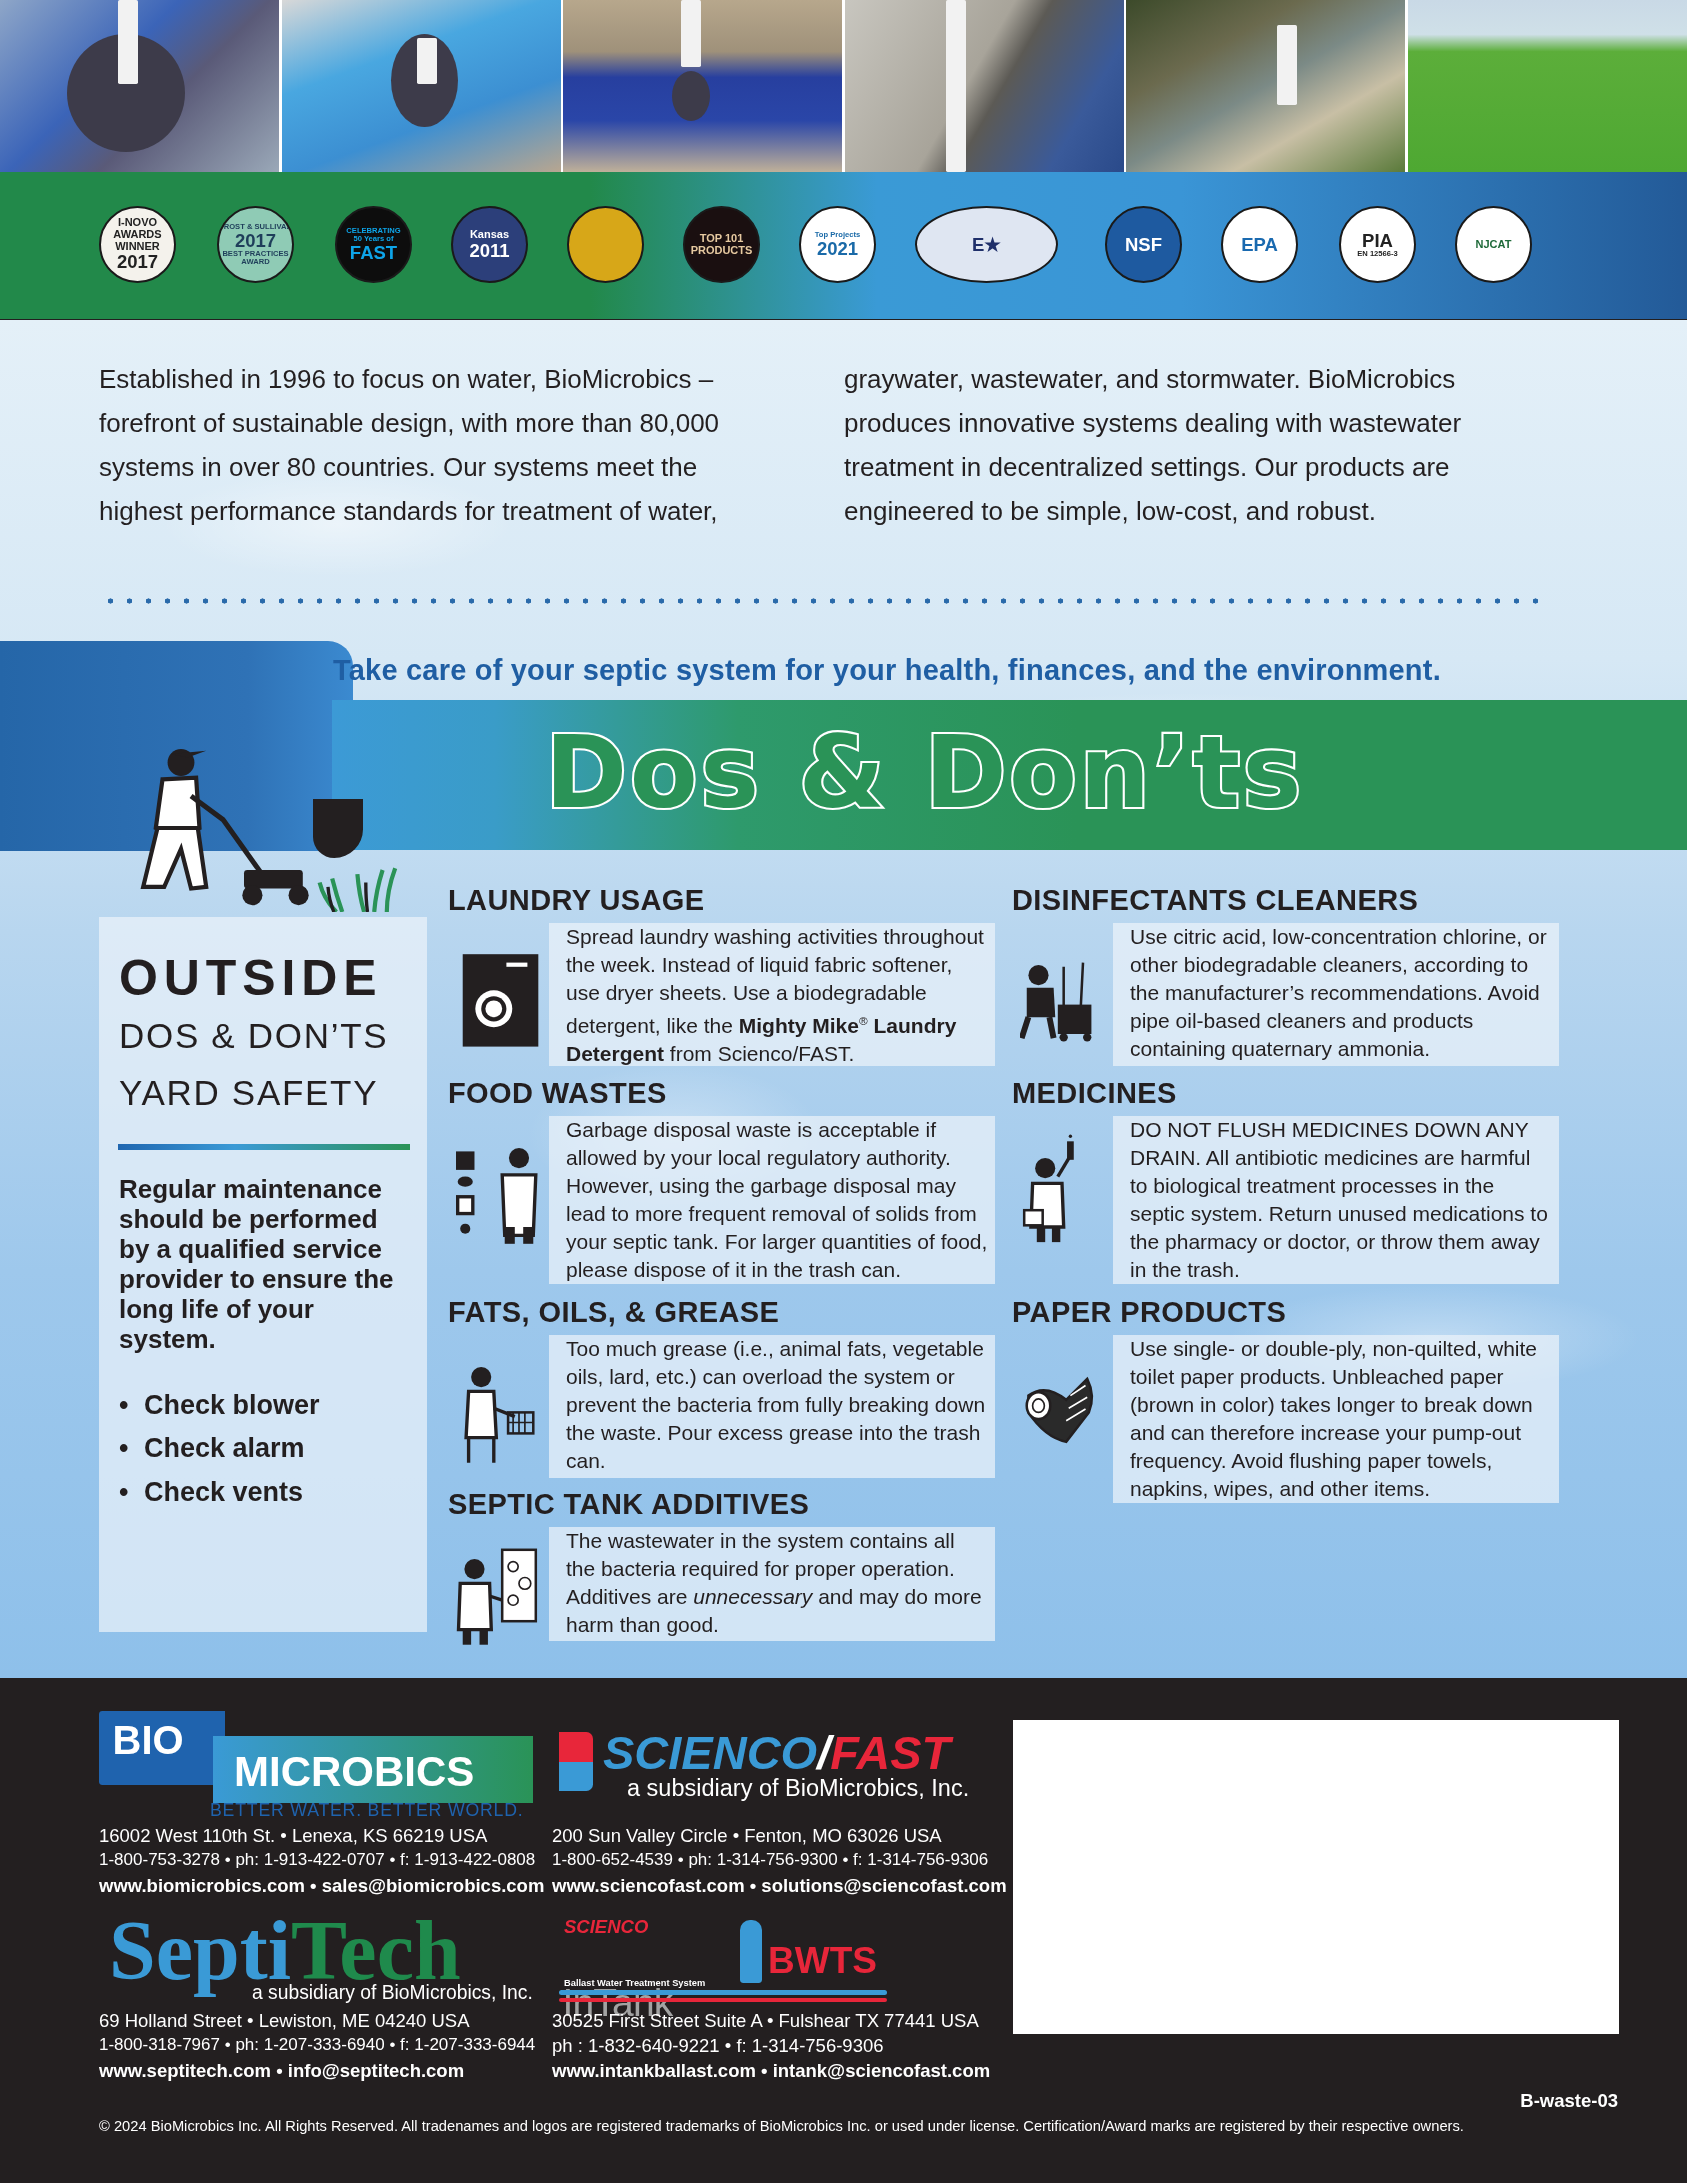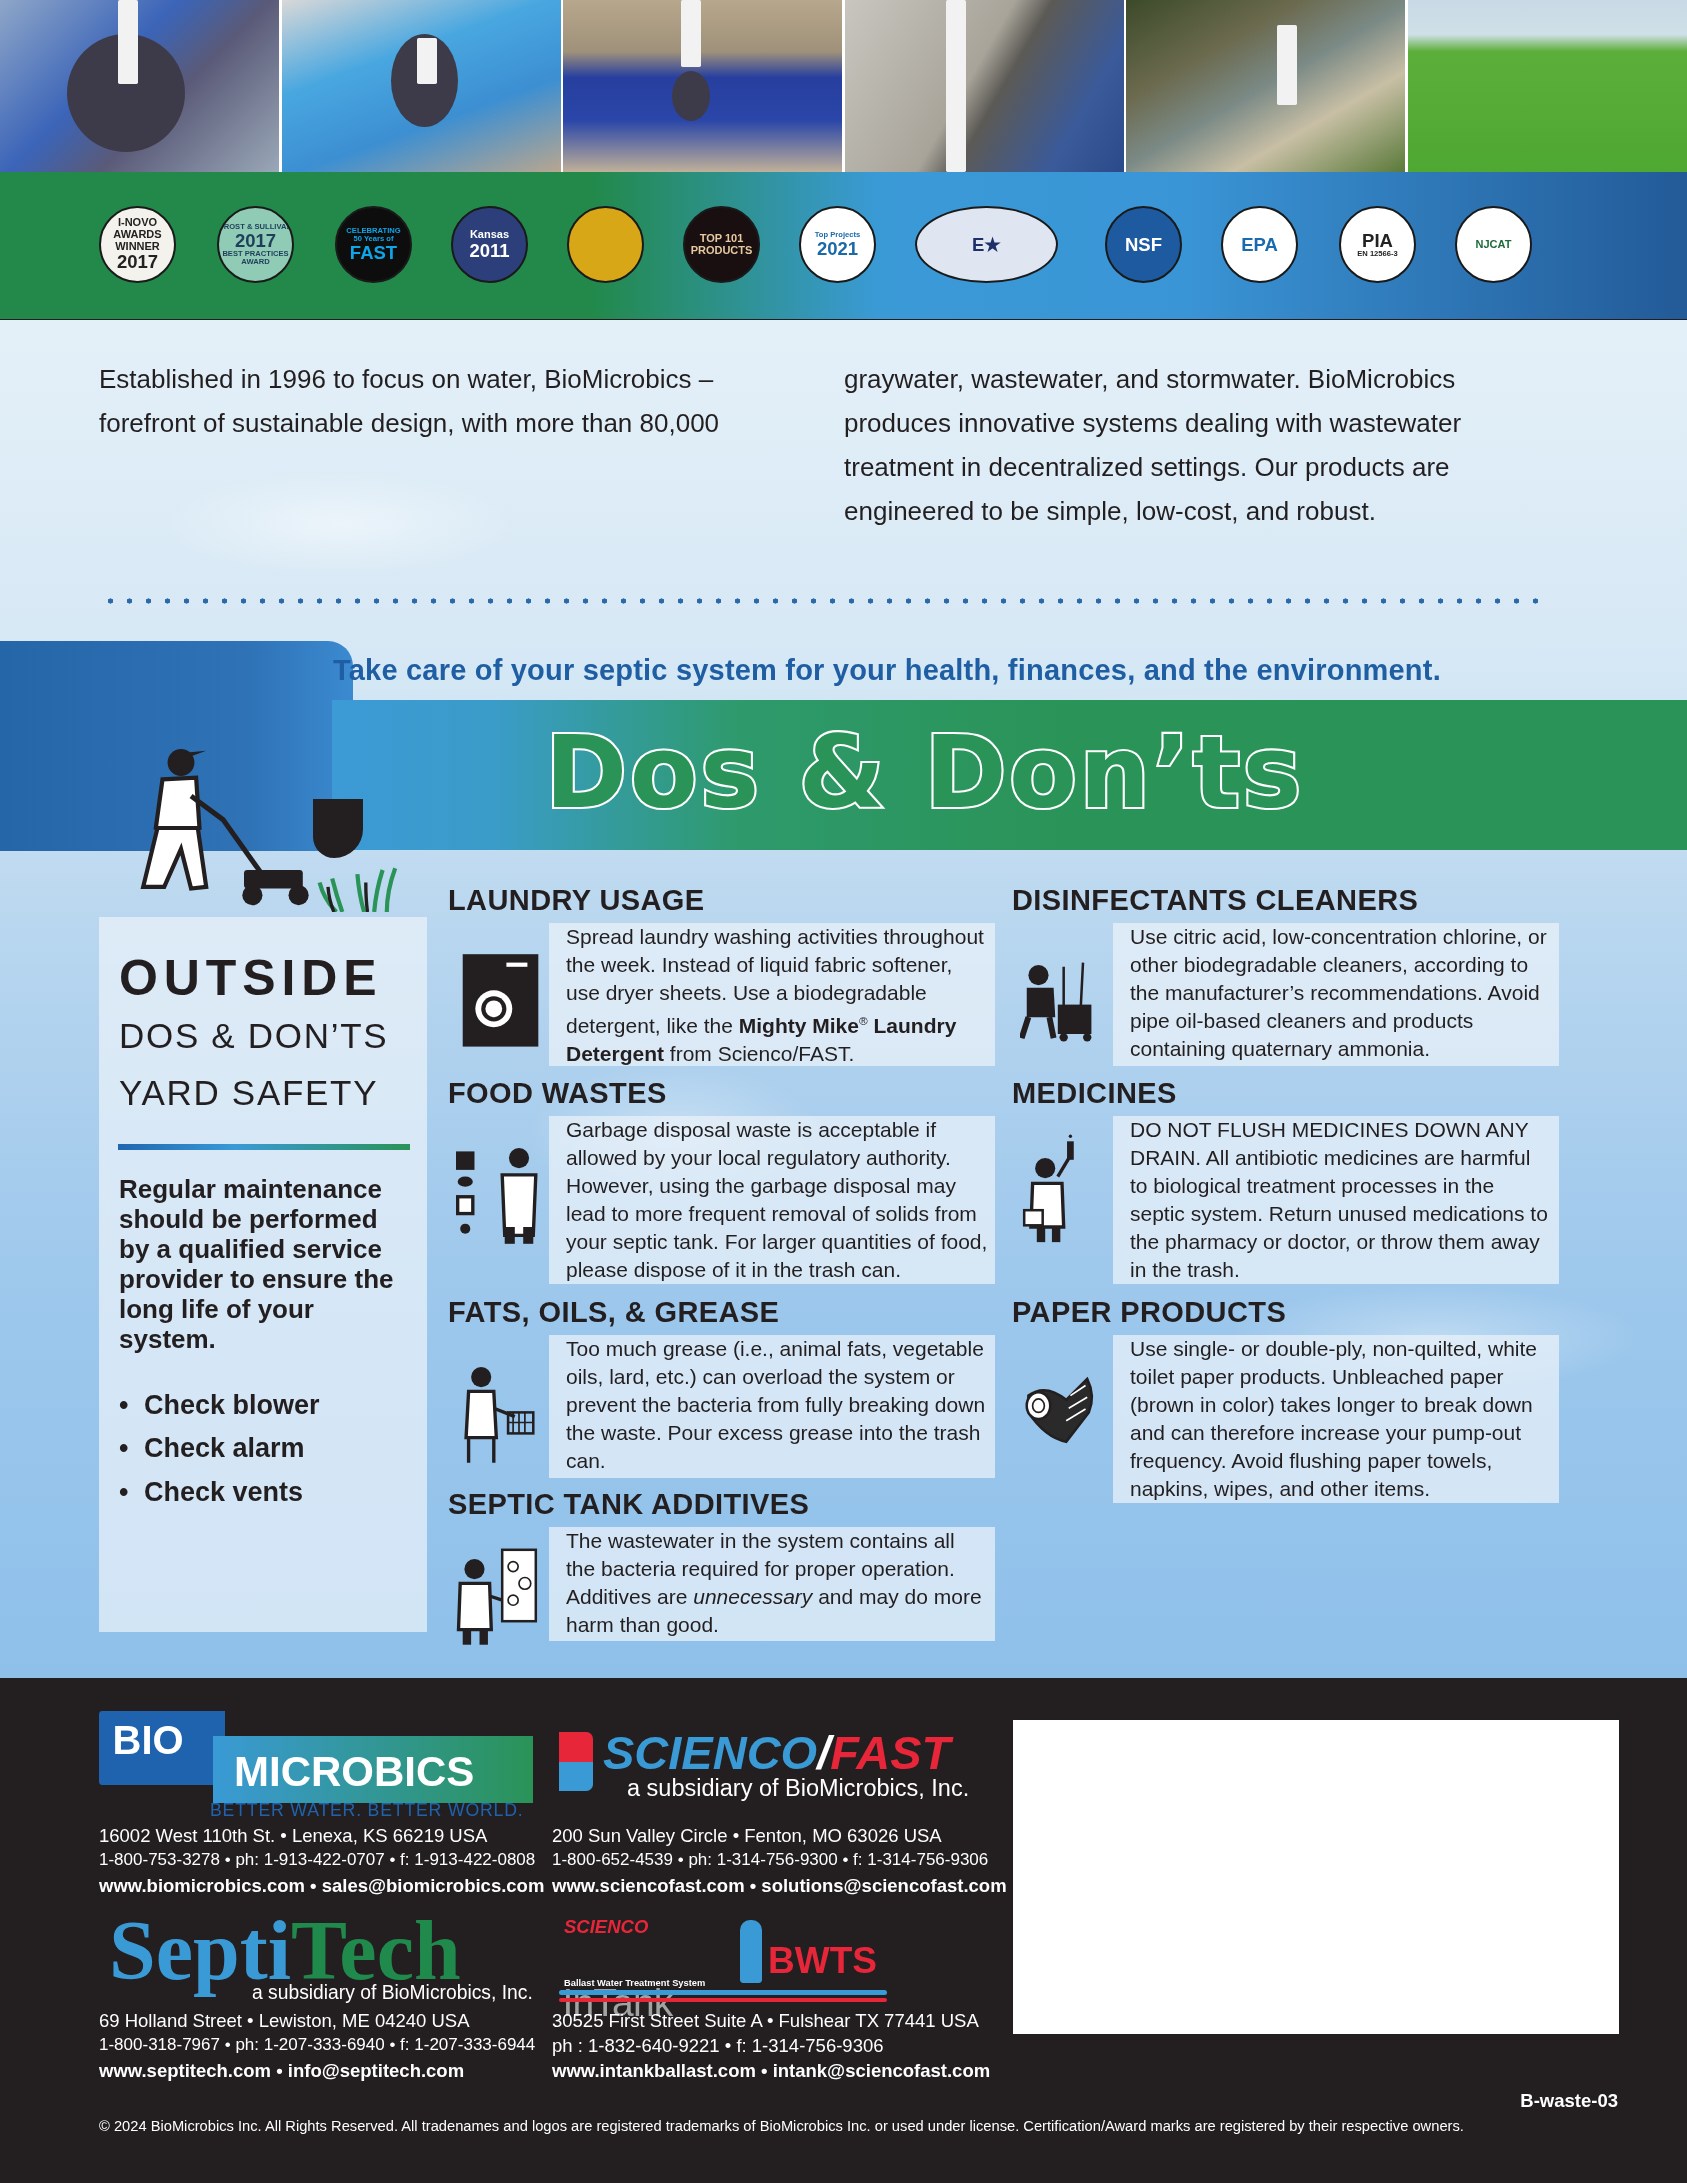--- a/index.html
+++ b/index.html
@@ -176,20 +176,22 @@
         <span style="font-size: 11px;">NJCAT</span>
       </div>
     </div>
   </div>
 
 <div class="water"></div>
 
 <div class="intro left">
   <div>Established in 1996 to focus on water, BioMicrobics –</div>
   <div>forefront of sustainable design, with more than 80,000</div>
+  <div>systems in over 80 countries. Our systems meet the</div>
+  <div>highest performance standards for treatment of water,</div>
 </div>
 <div class="intro right">
   <div>graywater, wastewater, and stormwater. BioMicrobics</div>
   <div>produces innovative systems dealing with wastewater</div>
   <div>treatment in decentralized settings. Our products are</div>
   <div>engineered to be simple, low-cost, and robust.</div>
 </div>
 
 <div class="dots"></div>
 

